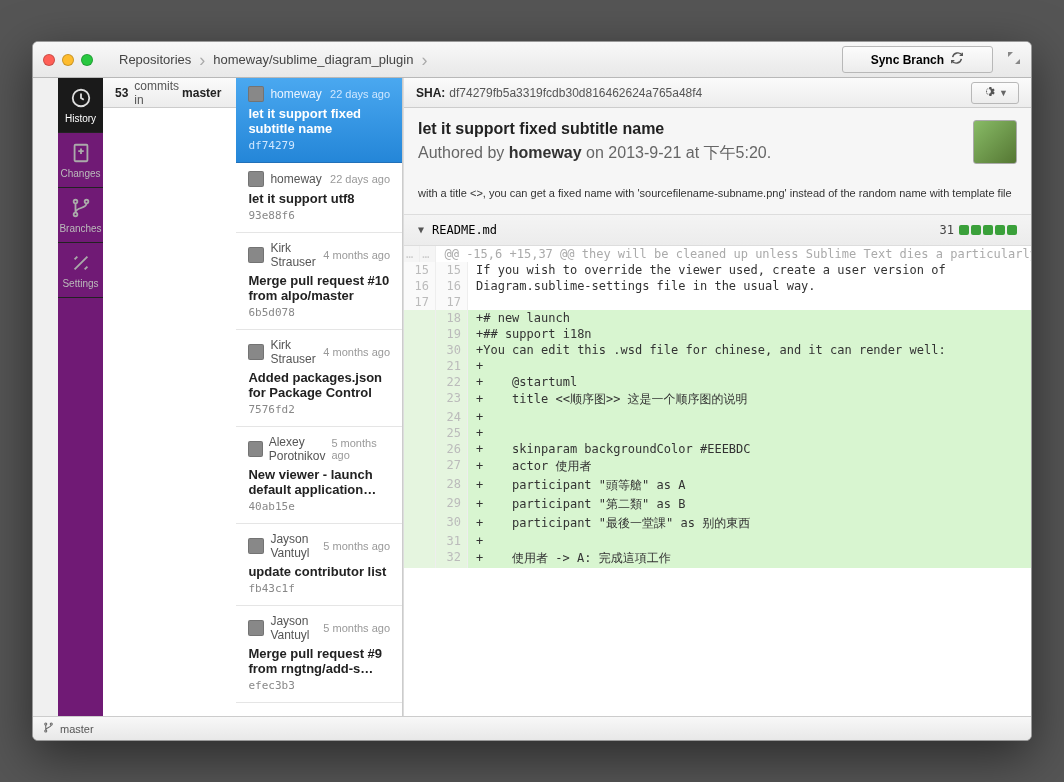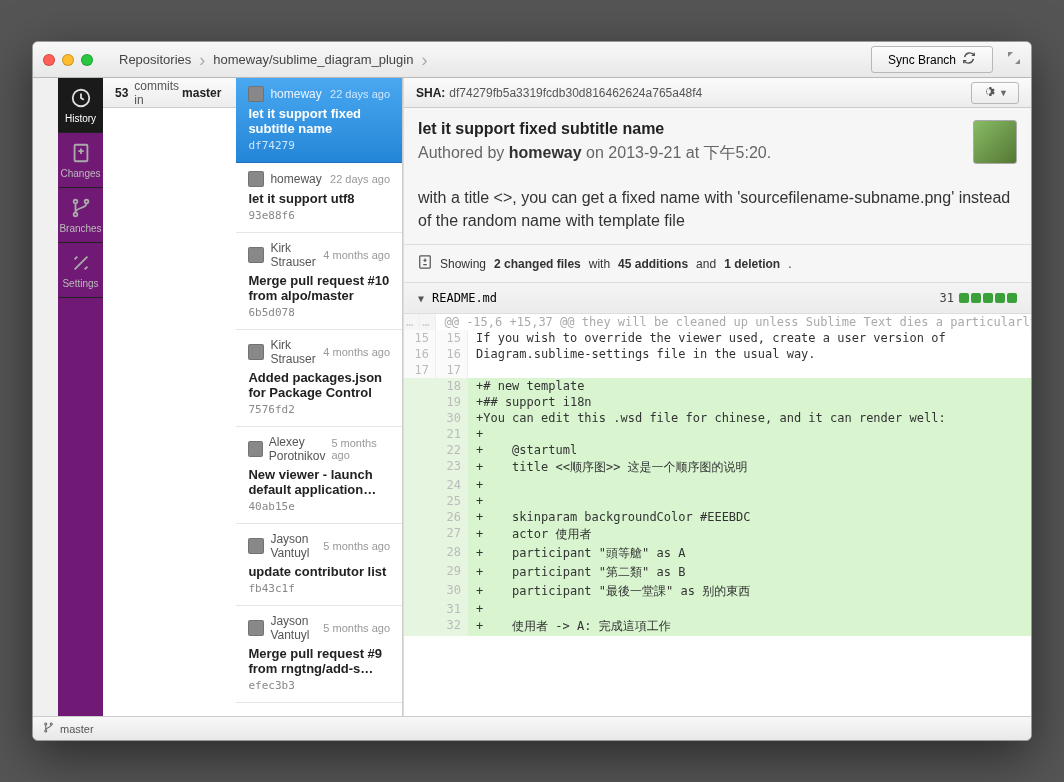--- a/index.html
+++ b/index.html
@@ -38,24 +38,25 @@
 .dot.red { background: #ff5f57; }
 .dot.yellow { background: #febc2e; }
 .dot.green { background: #28c840; }
 .breadcrumb { display: flex; align-items: center; font-size: 13px; color: #444; flex: 1;}
 .bc-item { padding: 3px 8px; cursor: pointer;}
 .bc-sep { color: #aaa; font-size: 18px; line-height: 1;}
 .sync-btn {
   background: linear-gradient(#fcfcfc,#ececec);
   border: 1px solid #b8b8b8;
   border-radius: 3px;
-  padding: 4px 16px;
+  padding: 4px 28px;
   font-size: 12px;
   display: flex; align-items: center; gap: 6px;
   cursor: pointer;
+  font-weight: bold;
 }
 .fullscreen-btn { margin-left: 6px; cursor: pointer; color: #777;}
 .main { flex: 1; display: flex; overflow: hidden;}
 .sidebar {
   width: 45px;
   background: #701a75;
   color: #bbb;
   display: flex;
   flex-direction: column;
   margin-left: 25px;
@@ -143,21 +144,21 @@
   cursor: pointer;
 }
 .commit-detail-top {
   padding: 12px 14px;
   border-bottom: 1px solid #ddd;
   background: #f6f6f6;
 }
 .cd-title { font-size: 16px; font-weight: bold; margin-bottom: 5px; color:#222;}
 .cd-meta { font-size: 16px; color:#666; margin-bottom: 22px;}
 .cd-meta b { color:#333;}
-.cd-body { font-size: 16px; color:#333; line-height:1.45;}
+.cd-body { font-size: 11px; color:#333; line-height:1.45;}
 .cd-avatar {
   float: right;
   width: 44px; height: 44px;
   border-radius: 3px;
   background: linear-gradient(135deg,#8b6,#573);
   border:1px solid #aaa;
 }
 .file-summary {
   padding: 10px 14px;
   border-bottom: 1px solid #ddd;
@@ -363,33 +364,20 @@
         <div class="cd-avatar"></div>
         <div class="cd-title">let it support fixed subtitle name</div>
         <div class="cd-meta">
           <span>Authored by</span>
           <b>homeway</b>
           <span>on</span>
           <span>2013-9-21 at 下午5:20.</span>
         </div>
         <div class="cd-body">with a title &lt;&gt;, you can get a fixed name with 'sourcefilename-subname.png' instead of the random name with template file</div>
       </div>
-      <div class="file-summary">
-        <span><svg viewBox="0 0 16 16" width="14" height="14" fill="none" stroke="#555" stroke-width="1.4">
-              <rect x="2" y="1" width="12" height="14" rx="1"></rect>
-              <path d="M6 6h4M8 4v4M6 11h4"></path>
-            </svg></span>
-        <span>Showing</span>
-        <b>2 changed files</b>
-        <span>with</span>
-        <b>45 additions</b>
-        <span>and</span>
-        <b>1 deletion</b>
-          <span>.</span>
-      </div>
       <div class="diff-file">
         <div class="diff-file-left">
           <span class="disclosure">▼</span>
           <span>README.md</span>
         </div>
         <div class="add-count">
           <span>31</span>
           <span class="add-blocks">
             <span class="add-block"></span>
               <span class="add-block"></span>
@@ -416,21 +404,21 @@
     <div class="code">Diagram.sublime-settings file in the usual way.</div>
           </div>
           <div class="diff-line ">
     <div class="ln">17</div>
     <div class="ln">17</div>
     <div class="code"></div>
           </div>
           <div class="diff-line add">
     <div class="ln"></div>
     <div class="ln">18</div>
-    <div class="code">+# new template</div>
+    <div class="code">+# new launch</div>
           </div>
           <div class="diff-line add">
     <div class="ln"></div>
     <div class="ln">19</div>
     <div class="code">+## support i18n</div>
           </div>
           <div class="diff-line add">
     <div class="ln"></div>
     <div class="ln">30</div>
     <div class="code">+You can edit this .wsd file for chinese, and it can render well:</div>

